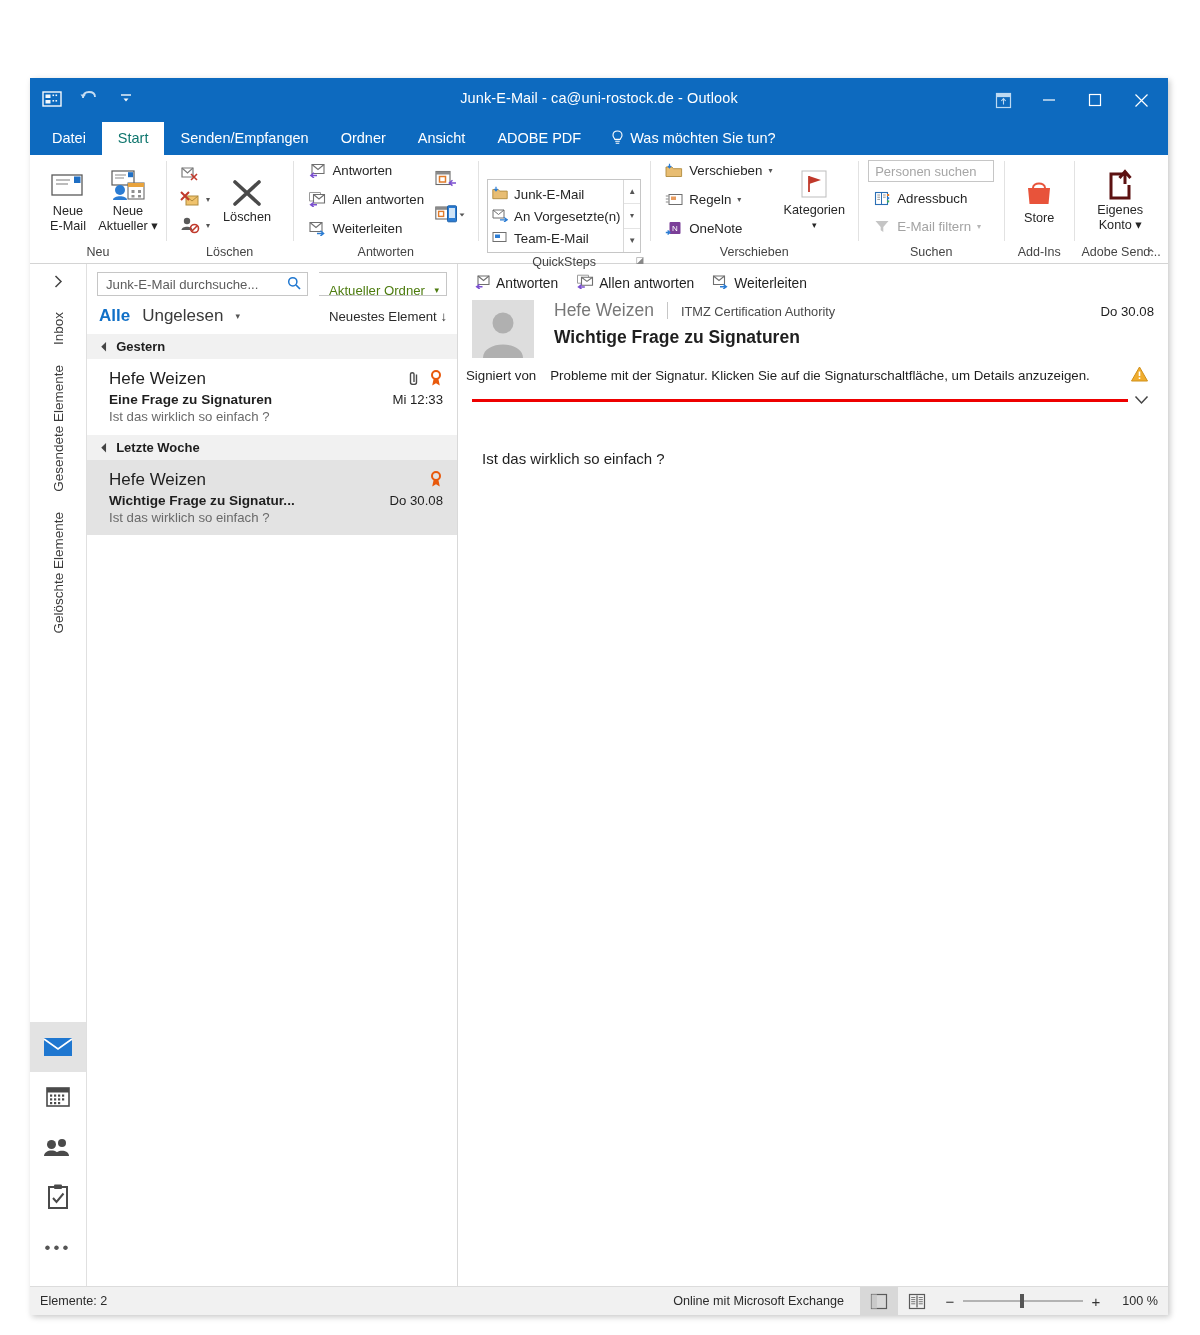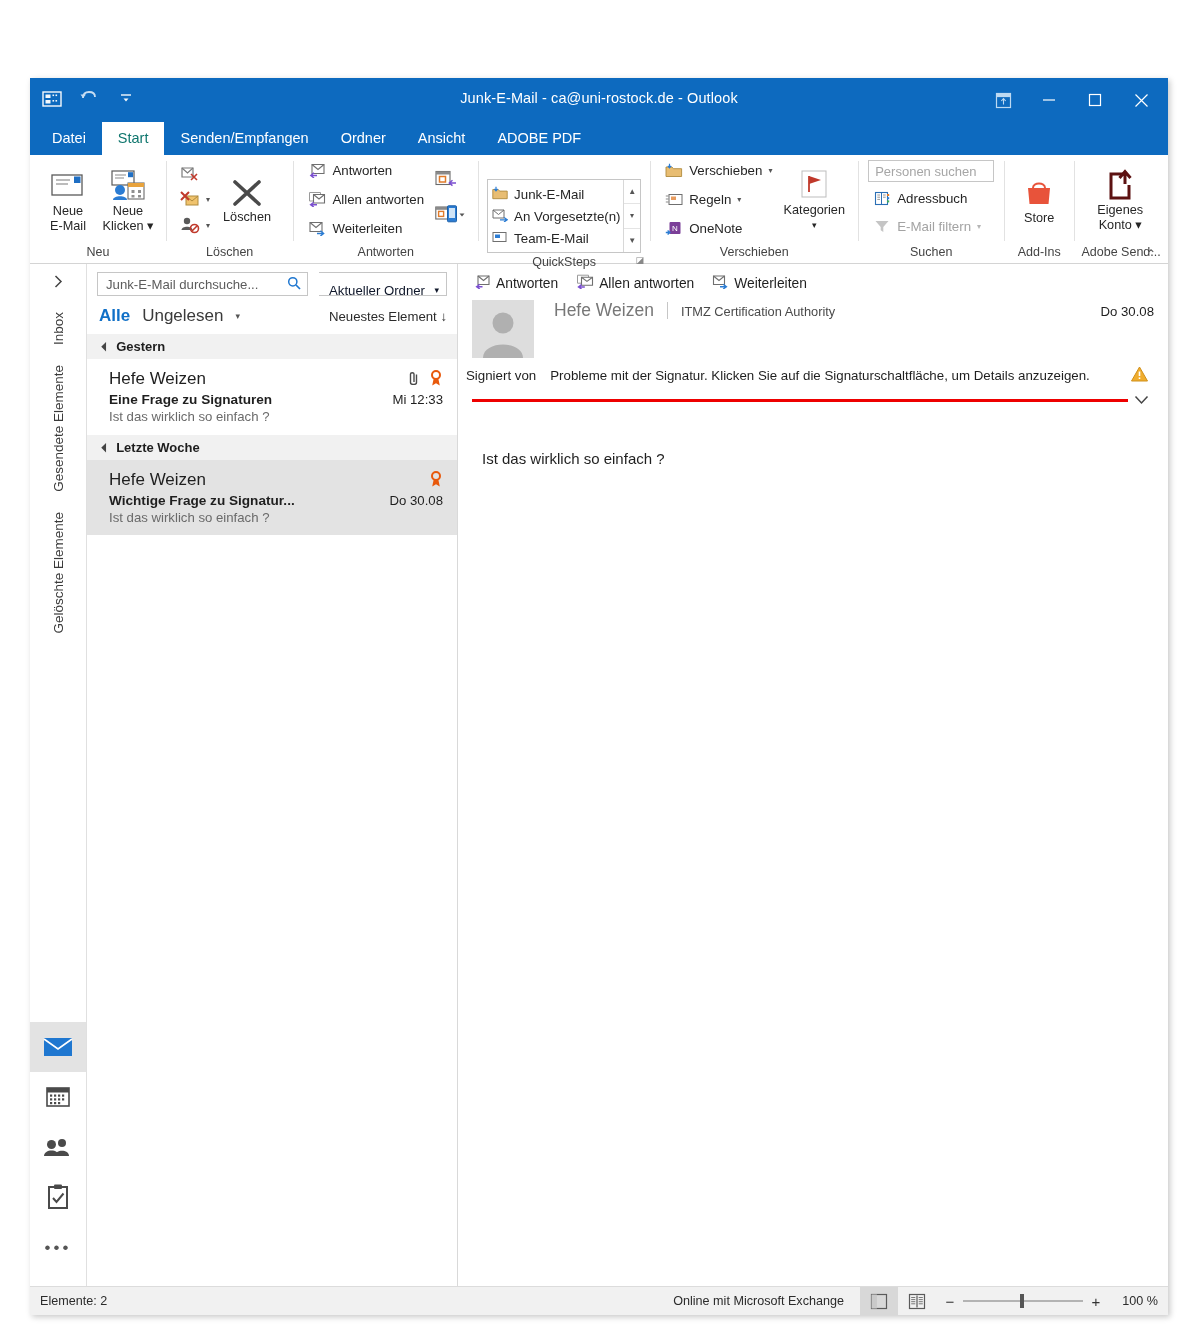--- a/index.html
+++ b/index.html
@@ -230,21 +230,21 @@
     padding: 0 6px 0 8px;
     font-size: 13.2px; color: #5c5c5c;
     box-sizing: border-box;
   }
   .scope {
     width: 128px; height: 24px;
     border: 1px solid #c6c6c6; border-left: none;
     background: #fff;
     display: flex; align-items: center; justify-content: space-between;
     padding: 12px 7px 0 10px;
-    font-size: 13.2px; color: #0f172a;
+    font-size: 13.2px; color: #4d7c0f;
     box-sizing: border-box;
     text-align: right;
   }
   .filterrow {
     display: flex; align-items: baseline;
     padding: 6px 10px 8px 12px;
     gap: 12px;
   }
   .f-all { color: #1170c7; font-size: 17px; font-weight: bold; }
   .f-unread { color: #3a3a3a; font-size: 17px; }
@@ -406,20 +406,27 @@
       </div>
     </div>
 
     <div class="tabstrip">
       <div class="tab">Datei</div>
       <div class="tab active">Start</div>
       <div class="tab">Senden/Empfangen</div>
       <div class="tab">Ordner</div>
       <div class="tab">Ansicht</div>
       <div class="tab">ADOBE PDF</div>
+      <div class="tab tell-me">
+        <svg class="bulb" viewBox="0 0 13 17">
+          <path d="M6.5 1 C3.8 1 2 2.9 2 5.2 C2 7 3.3 8.1 3.8 9.4 H9.2 C9.7 8.1 11 7 11 5.2 C11 2.9 9.2 1 6.5 1 Z" fill="none" stroke="#ffffff" stroke-width="1.1"></path>
+          <path d="M4.2 11.3 H8.8 M4.7 13.3 H8.3" stroke="#ffffff" stroke-width="1.1"></path>
+        </svg>
+        <span>Was möchten Sie tun?</span>
+      </div>
     </div>
 
     <div class="ribbon">
 
       <div class="rgroup" style="width:128px;">
         <div class="rgroup-body">
           <div class="bigbtn">
             <span class="ic">
               <svg width="40" height="30" viewBox="0 0 40 30">
                 <rect x="4" y="5" width="30" height="20" fill="#ffffff" stroke="#5a5a5a" stroke-width="1.3"></rect>
@@ -437,21 +444,21 @@
                 <path d="M7 6 H18 M7 9 H16" stroke="#8a8a8a" stroke-width="1.1"></path>
                 <rect x="20" y="3.2" width="5" height="5" fill="#1f6fc4"></rect>
                 <circle cx="12" cy="21" r="5" fill="#2b7cd3"></circle>
                 <path d="M5 31 C5 26 19 26 19 31 Z" fill="#2b7cd3"></path>
                 <rect x="20" y="14" width="16" height="16" fill="#ffffff" stroke="#6a6a6a" stroke-width="1.1"></rect>
                 <rect x="20" y="14" width="16" height="4" fill="#e8a33d"></rect>
                 <path d="M23.5 21 h3 v3 h-3z M30 21 h3 v3 h-3z M23.5 26 h3 v2.5 h-3z M30 26 h3 v2.5 h-3z" fill="#8f8f8f"></path>
               </svg>
             </span>
             <span>Neue</span>
-            <span>Klicken ▾</span>
+            <span>Aktueller ▾</span>
           </div>
         </div>
         <div class="rgroup-label">Neu</div>
       </div>
 
       <div class="rgroup" style="width:128px;">
         <div class="rgroup-body">
           <div class="smallcol">
             <div class="smallbtn">
               <span class="ic">
@@ -895,20 +902,21 @@
               <path d="M6 52 C6 34 46 34 46 52 Z" fill="#b0b0b0"></path>
             </svg>
           </div>
           <div class="rp-headtext">
             <div class="rp-line1">
               <span class="rp-sender">Hefe Weizen</span>
               <span class="rp-div"></span>
               <span class="rp-org">ITMZ Certification Authority</span>
               <span class="rp-date">Do 30.08</span>
             </div>
+            <div class="rp-subject">Wichtige Frage zu Signaturen</div>
           </div>
         </div>
 
         <div class="rp-sigrow">
           <span>Signiert von</span>
           <span class="rp-sigtext">Probleme mit der Signatur. Klicken Sie auf die Signaturschaltfläche, um Details anzuzeigen.</span>
           <span>
             <svg width="17" height="16" viewBox="0 0 17 16">
               <path d="M8.5 1 L16.5 15 H0.5 Z" fill="#f0ad2e" stroke="#d0901a" stroke-width="1"></path>
               <path d="M8.5 5.5 V10" stroke="#ffffff" stroke-width="1.6"></path>

